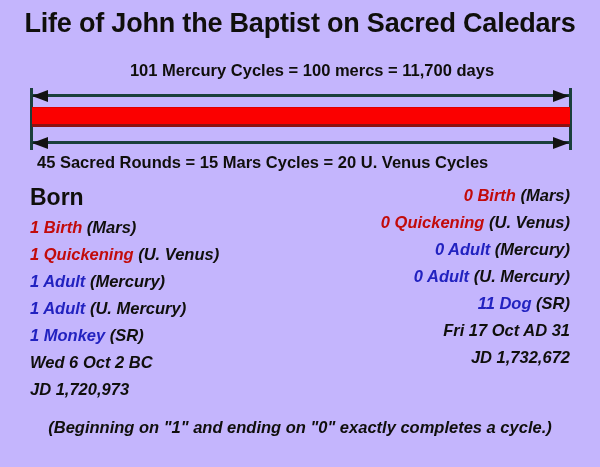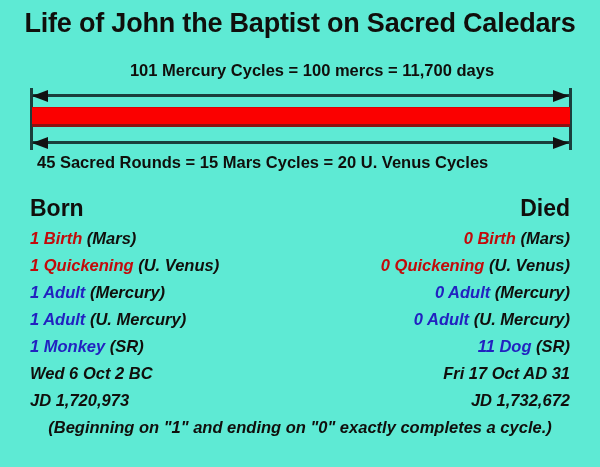--- a/index.html
+++ b/index.html
@@ -13,21 +13,21 @@
     font-family: "Liberation Sans", sans-serif;
     color: #111111;
     overflow: hidden;
     position: relative;
   }
 
   .page {
     position: relative;
     width: 600px;
     height: 467px;
-    background: #5eead4;
+    background: #c4b5fd;
     box-sizing: border-box;
   }
 
   
   .title {
     position: absolute;
     top: 8px;
     left: 0;
     width: 600px;
     text-align: center;
@@ -121,21 +121,21 @@
   
   .columns {
     position: absolute;
     top: 182px;
     left: 0;
     width: 600px;
     height: 230px;
   }
   .col {
     position: absolute;
-    top: 11px;
+    top: 0;
     width: 274px;
   }
   .col.born { left: 30px;  text-align: left;  }
   .col.died { left: 296px; text-align: right; }
 
   .col-header {
     font-size: 23px;
     font-weight: bold;
     color: #100F0C;
     line-height: 30px;
@@ -232,21 +232,20 @@
       <div class="entry">
         <span class="lead blue">1 Monkey</span>
         <span class="paren">(SR)</span>
       </div>
 
       <div class="plain-line">Wed 6 Oct 2 BC</div>
       <div class="plain-line">JD 1,720,973</div>
     </div>
 
     <div class="col died">
-      <div class="col-header">Died</div>
 
       <div class="entry">
         <span class="lead red">0 Birth</span>
         <span class="paren">(Mars)</span>
       </div>
       <div class="entry">
         <span class="lead red">0 Quickening</span>
         <span class="paren">(U. Venus)</span>
       </div>
       <div class="entry">

